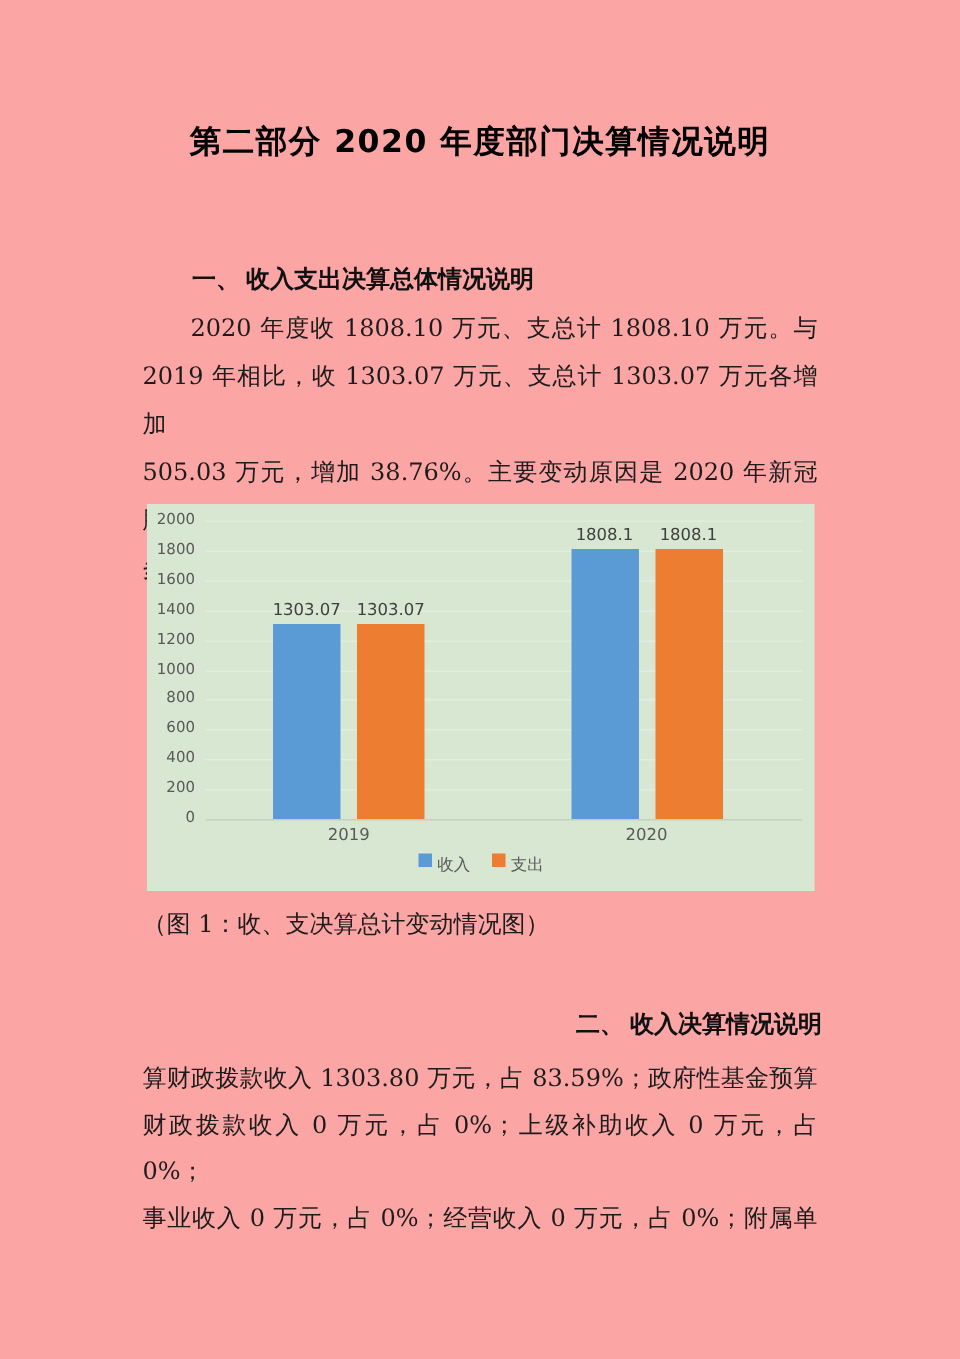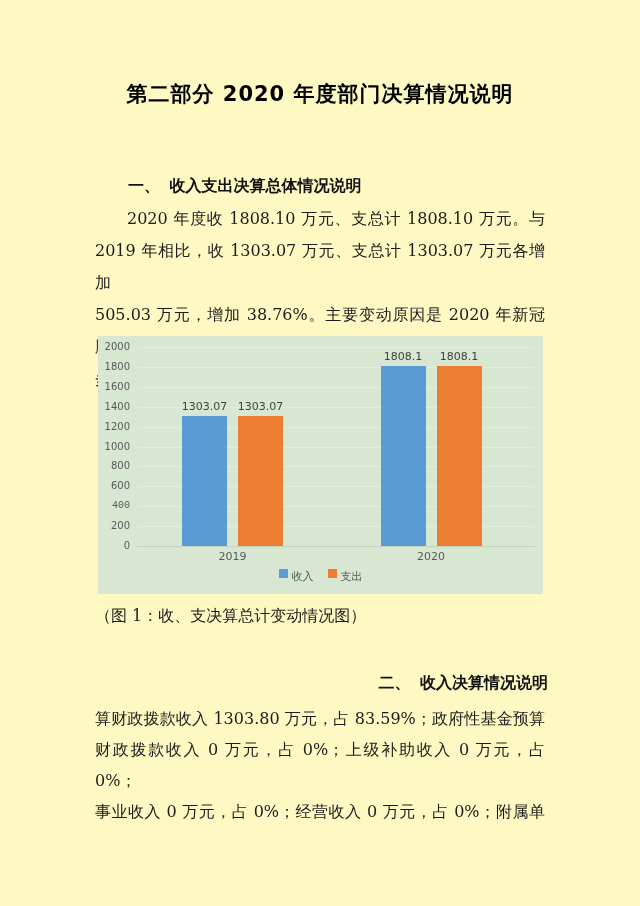--- a/index.html
+++ b/index.html
@@ -1,34 +1,34 @@
 <!DOCTYPE html>
 <html><head>
 <meta charset="utf-8">
 <style>
   html, body { margin: 0; padding: 0; background: #ffffff; }
   .page {
     position: relative;
     width: 640px; height: 906px;
     margin: 0 auto;
-    background: #fef9c3;
+    background: #fca5a5;
     font-family: "DejaVu Serif", "Liberation Serif", serif;
     color: #1c1c1c;
     overflow: hidden;
   }
   .doc-title {
     position: absolute; top: 80px; left: 0; width: 640px;
     margin: 0; text-align: center;
     font-family: "DejaVu Sans", "Liberation Sans", sans-serif;
     font-size: 21px; font-weight: bold; color: #000;
     letter-spacing: 1px;
   }
   .sec-heading {
     position: absolute; left: 128px; width: 420px; height: 22px;
-    font-family: Liberation Mono, monospace;
+    font-family: Liberation Serif, serif;
     font-size: 16px; font-weight: bold; color: #111;
   }
   .sec1-heading { top: 176px; }
   .sec2-heading { top: 673px; text-align: right; }
   .para {
     position: absolute; left: 95px; width: 450px;
     font-size: 16px; color: #1c1c1c;
   }
   .para1 { top: 203px; line-height: 32px; }
   .para2 { top: 703px; line-height: 31px; }
@@ -88,21 +88,21 @@
     <div class="ln just">505.03 万元，增加 38.76%。主要变动原因是 2020 年新冠肺</div>
     <div class="ln">炎疫情经费增加。</div>
   </div>
 
   <div class="chart">
       <div class="axis-line" style="top: 210px;"></div>
       <div class="ytick" style="top: 204px; color: rgb(89, 89, 89);">0</div>
       <div class="gridline" style="top: 190.1px;"></div>
       <div class="ytick" style="top: 184.1px; color: rgb(89, 89, 89);">200</div>
       <div class="gridline" style="top: 170.2px;"></div>
-      <div class="ytick" style="top: 164.2px; color: rgb(89, 89, 89); font-family: Liberation Mono, monospace;">400</div>
+      <div class="ytick" style="top: 164.2px; color: rgb(89, 89, 89);">400</div>
       <div class="gridline" style="top: 150.3px;"></div>
       <div class="ytick" style="top: 144.3px; color: rgb(89, 89, 89);">600</div>
       <div class="gridline" style="top: 130.4px;"></div>
       <div class="ytick" style="top: 124.4px; color: rgb(89, 89, 89);">800</div>
       <div class="gridline" style="top: 110.5px;"></div>
       <div class="ytick" style="top: 104.5px; color: rgb(89, 89, 89); text-align: right;">1000</div>
       <div class="gridline" style="top: 90.6px;"></div>
       <div class="ytick" style="top: 84.6px; color: rgb(89, 89, 89);">1200</div>
       <div class="gridline" style="top: 70.7px;"></div>
       <div class="ytick" style="top: 64.7px; color: rgb(89, 89, 89);">1400</div>

